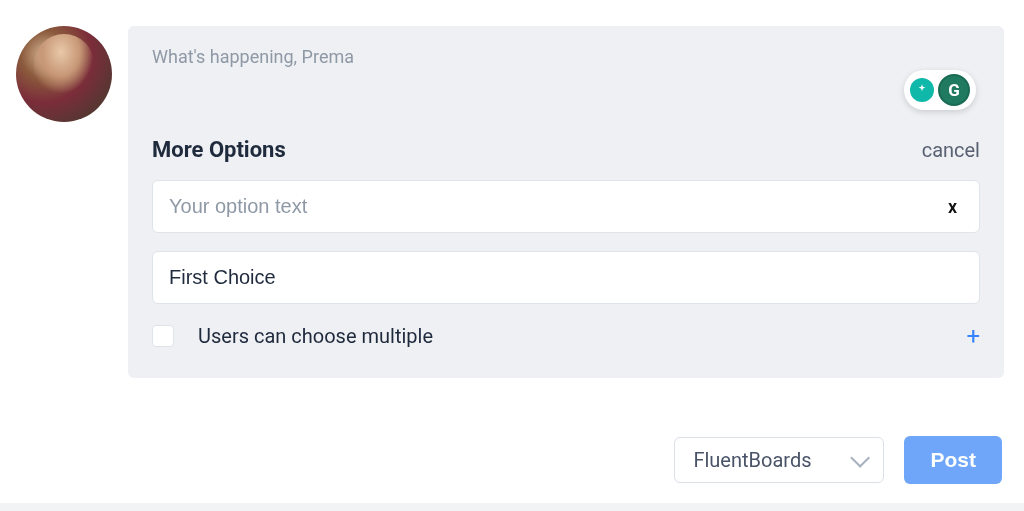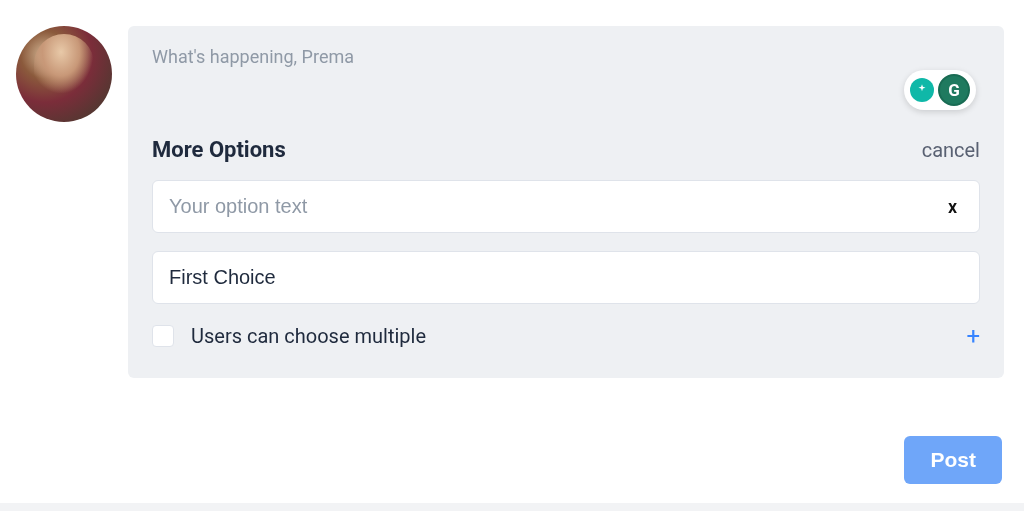--- a/index.html
+++ b/index.html
@@ -116,21 +116,21 @@
       cursor:pointer;
     }
     .poll-footer {
       display:flex;
       justify-content:space-between;
       align-items:center;
     }
     .chk-row {
       display:flex;
       align-items:center;
-      gap:17px;
+      gap:24px;
     }
     .chk {
       width:22px; height:22px;
       border:1px solid #dfe3ea;
       background:#fff;
       border-radius:4px;
       cursor:pointer;
     }
     .chk-label {
       font-size:20px;
@@ -227,16 +227,20 @@
         <span class="chk-label">Users can choose multiple</span>
       </div>
       <div class="add-more">
         <span class="add-more-plus">+</span>
       </div>
     </div>
   </div>
 </div>
 
 <div class="actions">
+  <div class="select">
+    <span>FluentBoards</span>
+    <span class="chev"></span>
+  </div>
   <button class="post-btn">Post</button>
 </div>
 
 <div class="bottom-bar"></div>
 
 </body></html>

